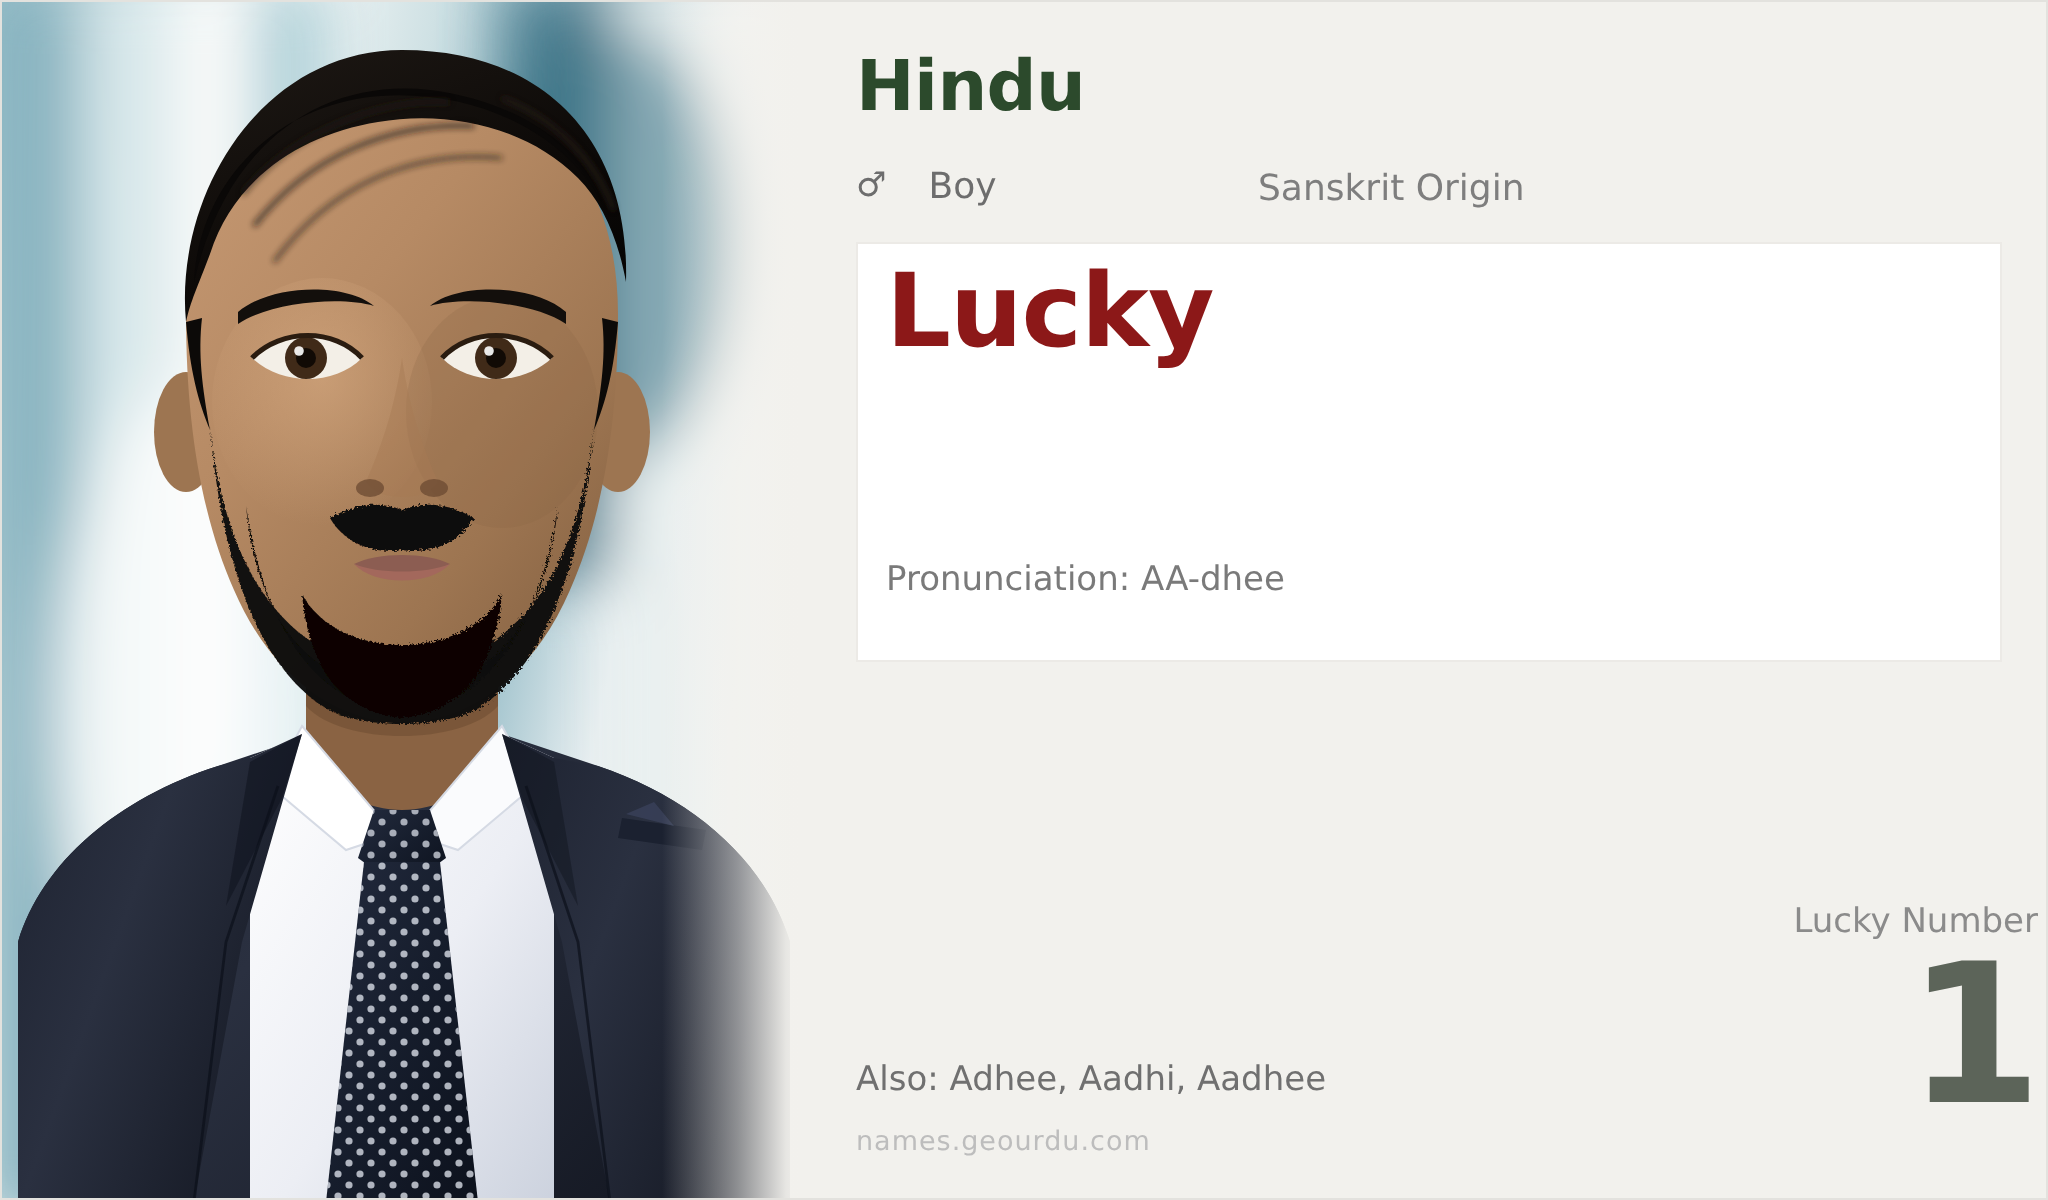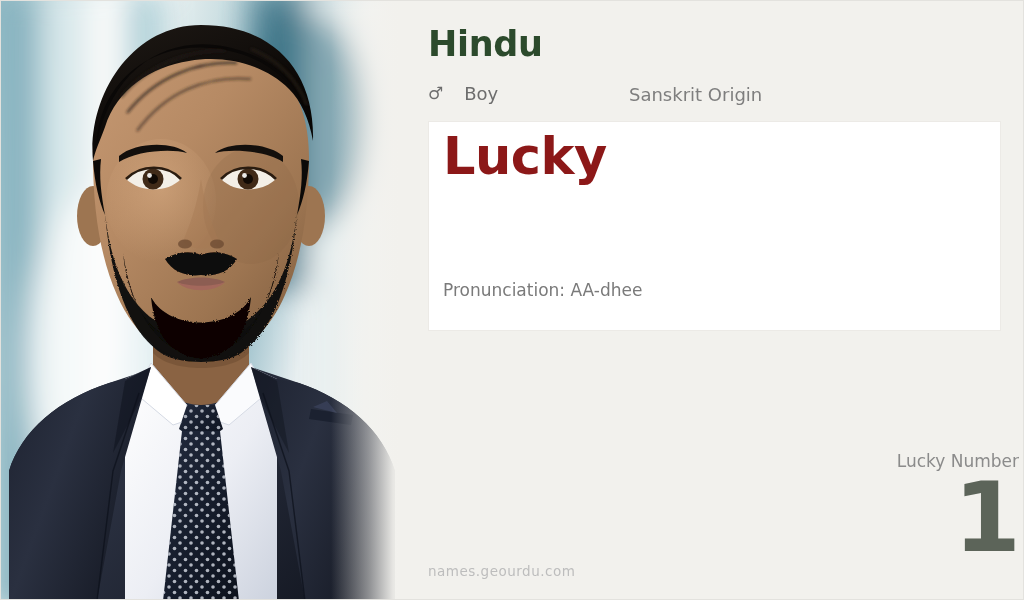--- a/index.html
+++ b/index.html
@@ -400,17 +400,18 @@
     <div id="name-card">
       <div id="name-title">Lucky</div>
       <div id="pronunciation">Pronunciation: AA-dhee</div>
     </div>
 
     <div id="lucky-group">
       <div id="lucky-label">Lucky Number</div>
       <div id="lucky-number">1</div>
     </div>
 
+    <div id="also-line">Also: Adhee, Aadhi, Aadhee</div>
 
     <div id="watermark">names.geourdu.com</div>
 
   </div>
 </div>
 
 </body></html>

